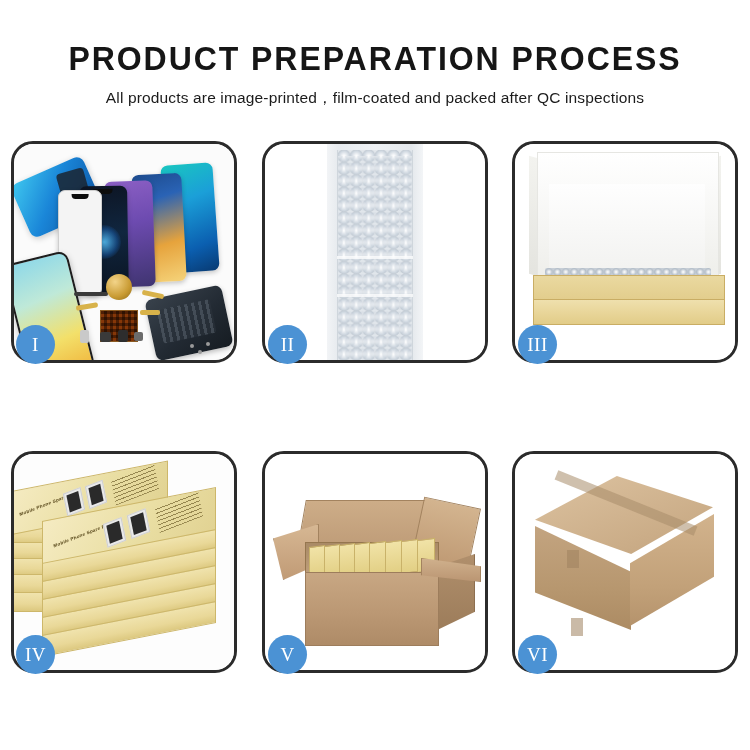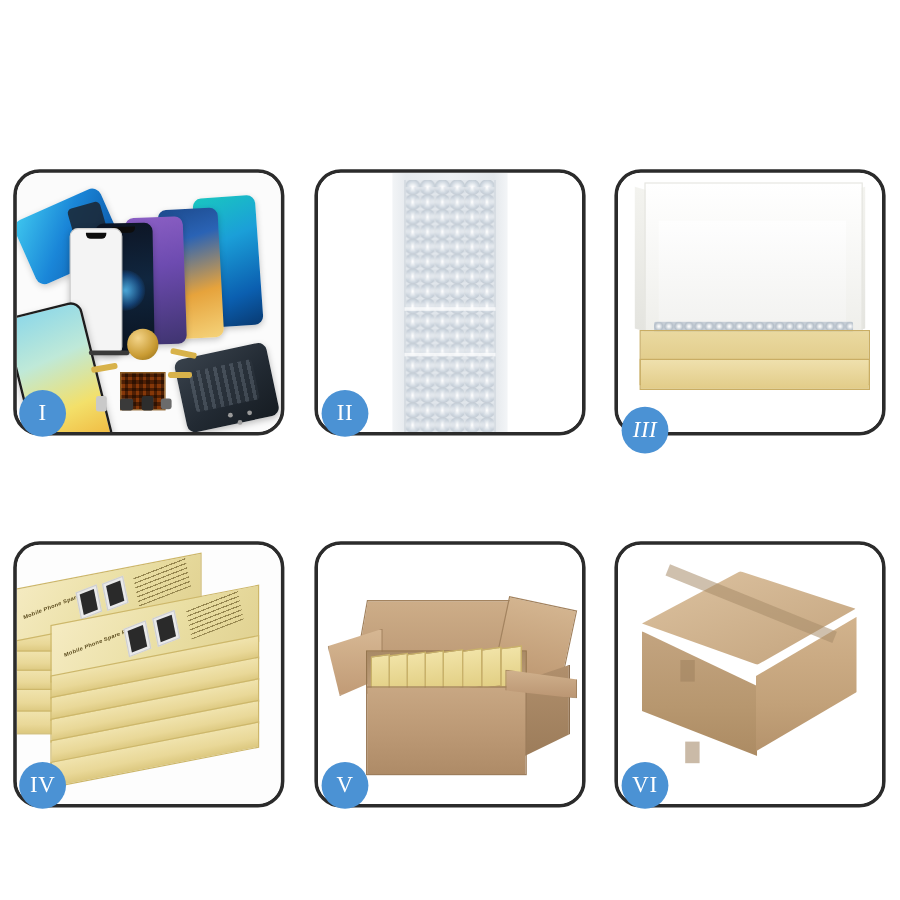--- a/index.html
+++ b/index.html
@@ -64,21 +64,21 @@
     color:#ffffff;
     display:flex;align-items:center;justify-content:center;
     font-family:"Liberation Serif", serif;
     font-size:19px;
     letter-spacing:0.5px;
     z-index:40;
     line-height:1;
   }
   .b1{left:16px;  top:325px;}
   .b2{left:268px; top:325px;}
-  .b3{left:518px; top:339px;font-style:italic;}
+  .b3{left:518px; top:325px;}
   .b4{left:16px;  top:635px;}
   .b5{left:268px; top:635px;}
   .b6{left:518px; top:635px;}
 
   
   .scene1{position:absolute;inset:0;background:#fbfbfb;}
   .ph{position:absolute;border-radius:7px;box-shadow:0 2px 5px rgba(0,0,0,.22);}
   
   .ph-a{width:52px;height:108px;left:150px;top:20px;
     background:linear-gradient(160deg,#19c6c0 0%,#1b9fd8 35%,#0b5fb0 75%,#083a72 100%);
@@ -216,20 +216,24 @@
     background:linear-gradient(180deg,#d2b38d 0%,#c2a179 65%,#b5936c 100%);
     clip-path:polygon(0 44%,100% 0,100% 56%,0 100%);}
   .tape6{position:absolute;background:rgba(168,140,105,.55);}
   .tapeflap{position:absolute;background:rgba(158,129,95,.55);}
 </style>
 </head>
 <body>
 
 <div class="page">
 
+  <div class="header">
+    <div class="title">PRODUCT PREPARATION PROCESS</div>
+    <div class="subtitle">All products are image-printed，film-coated and packed after QC inspections</div>
+  </div>
 
   <div class="grid">
 
     <div class="panel p1">
       <div class="pbody">
         <div class="scene1">
           <div class="sheet"></div>
 
           <div class="ph ph-a"></div>
           <div class="ph ph-b"></div>

